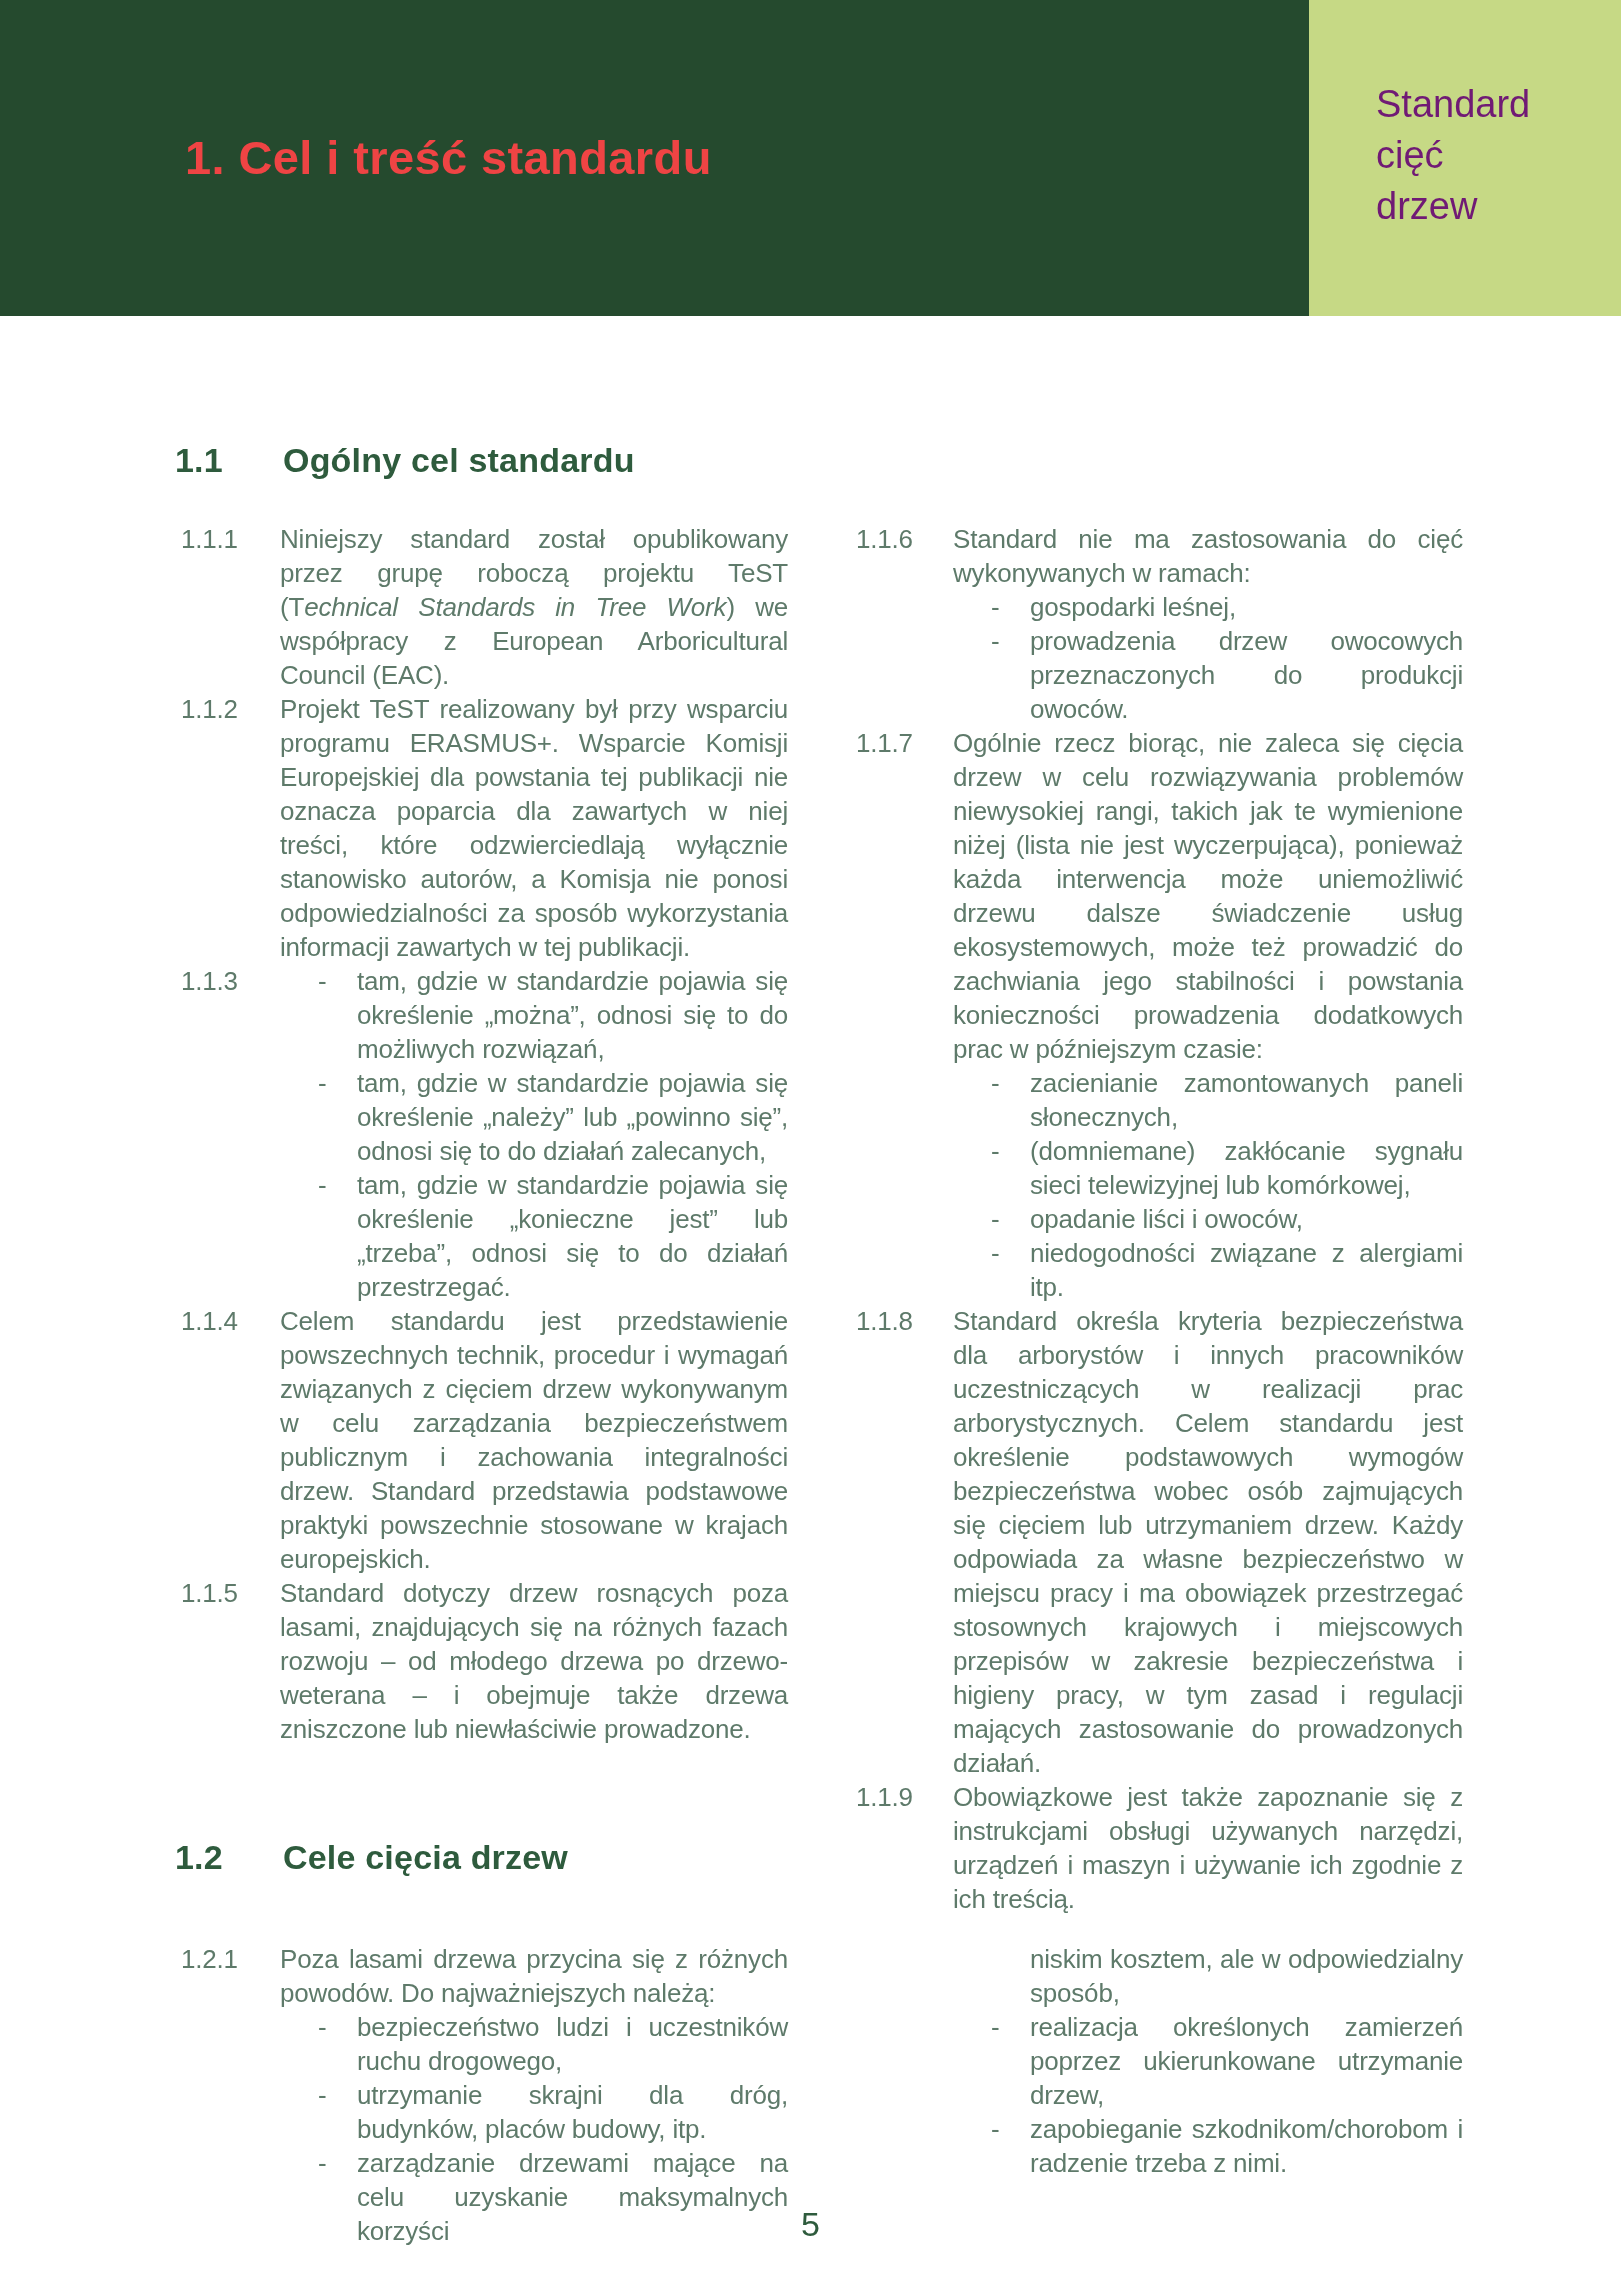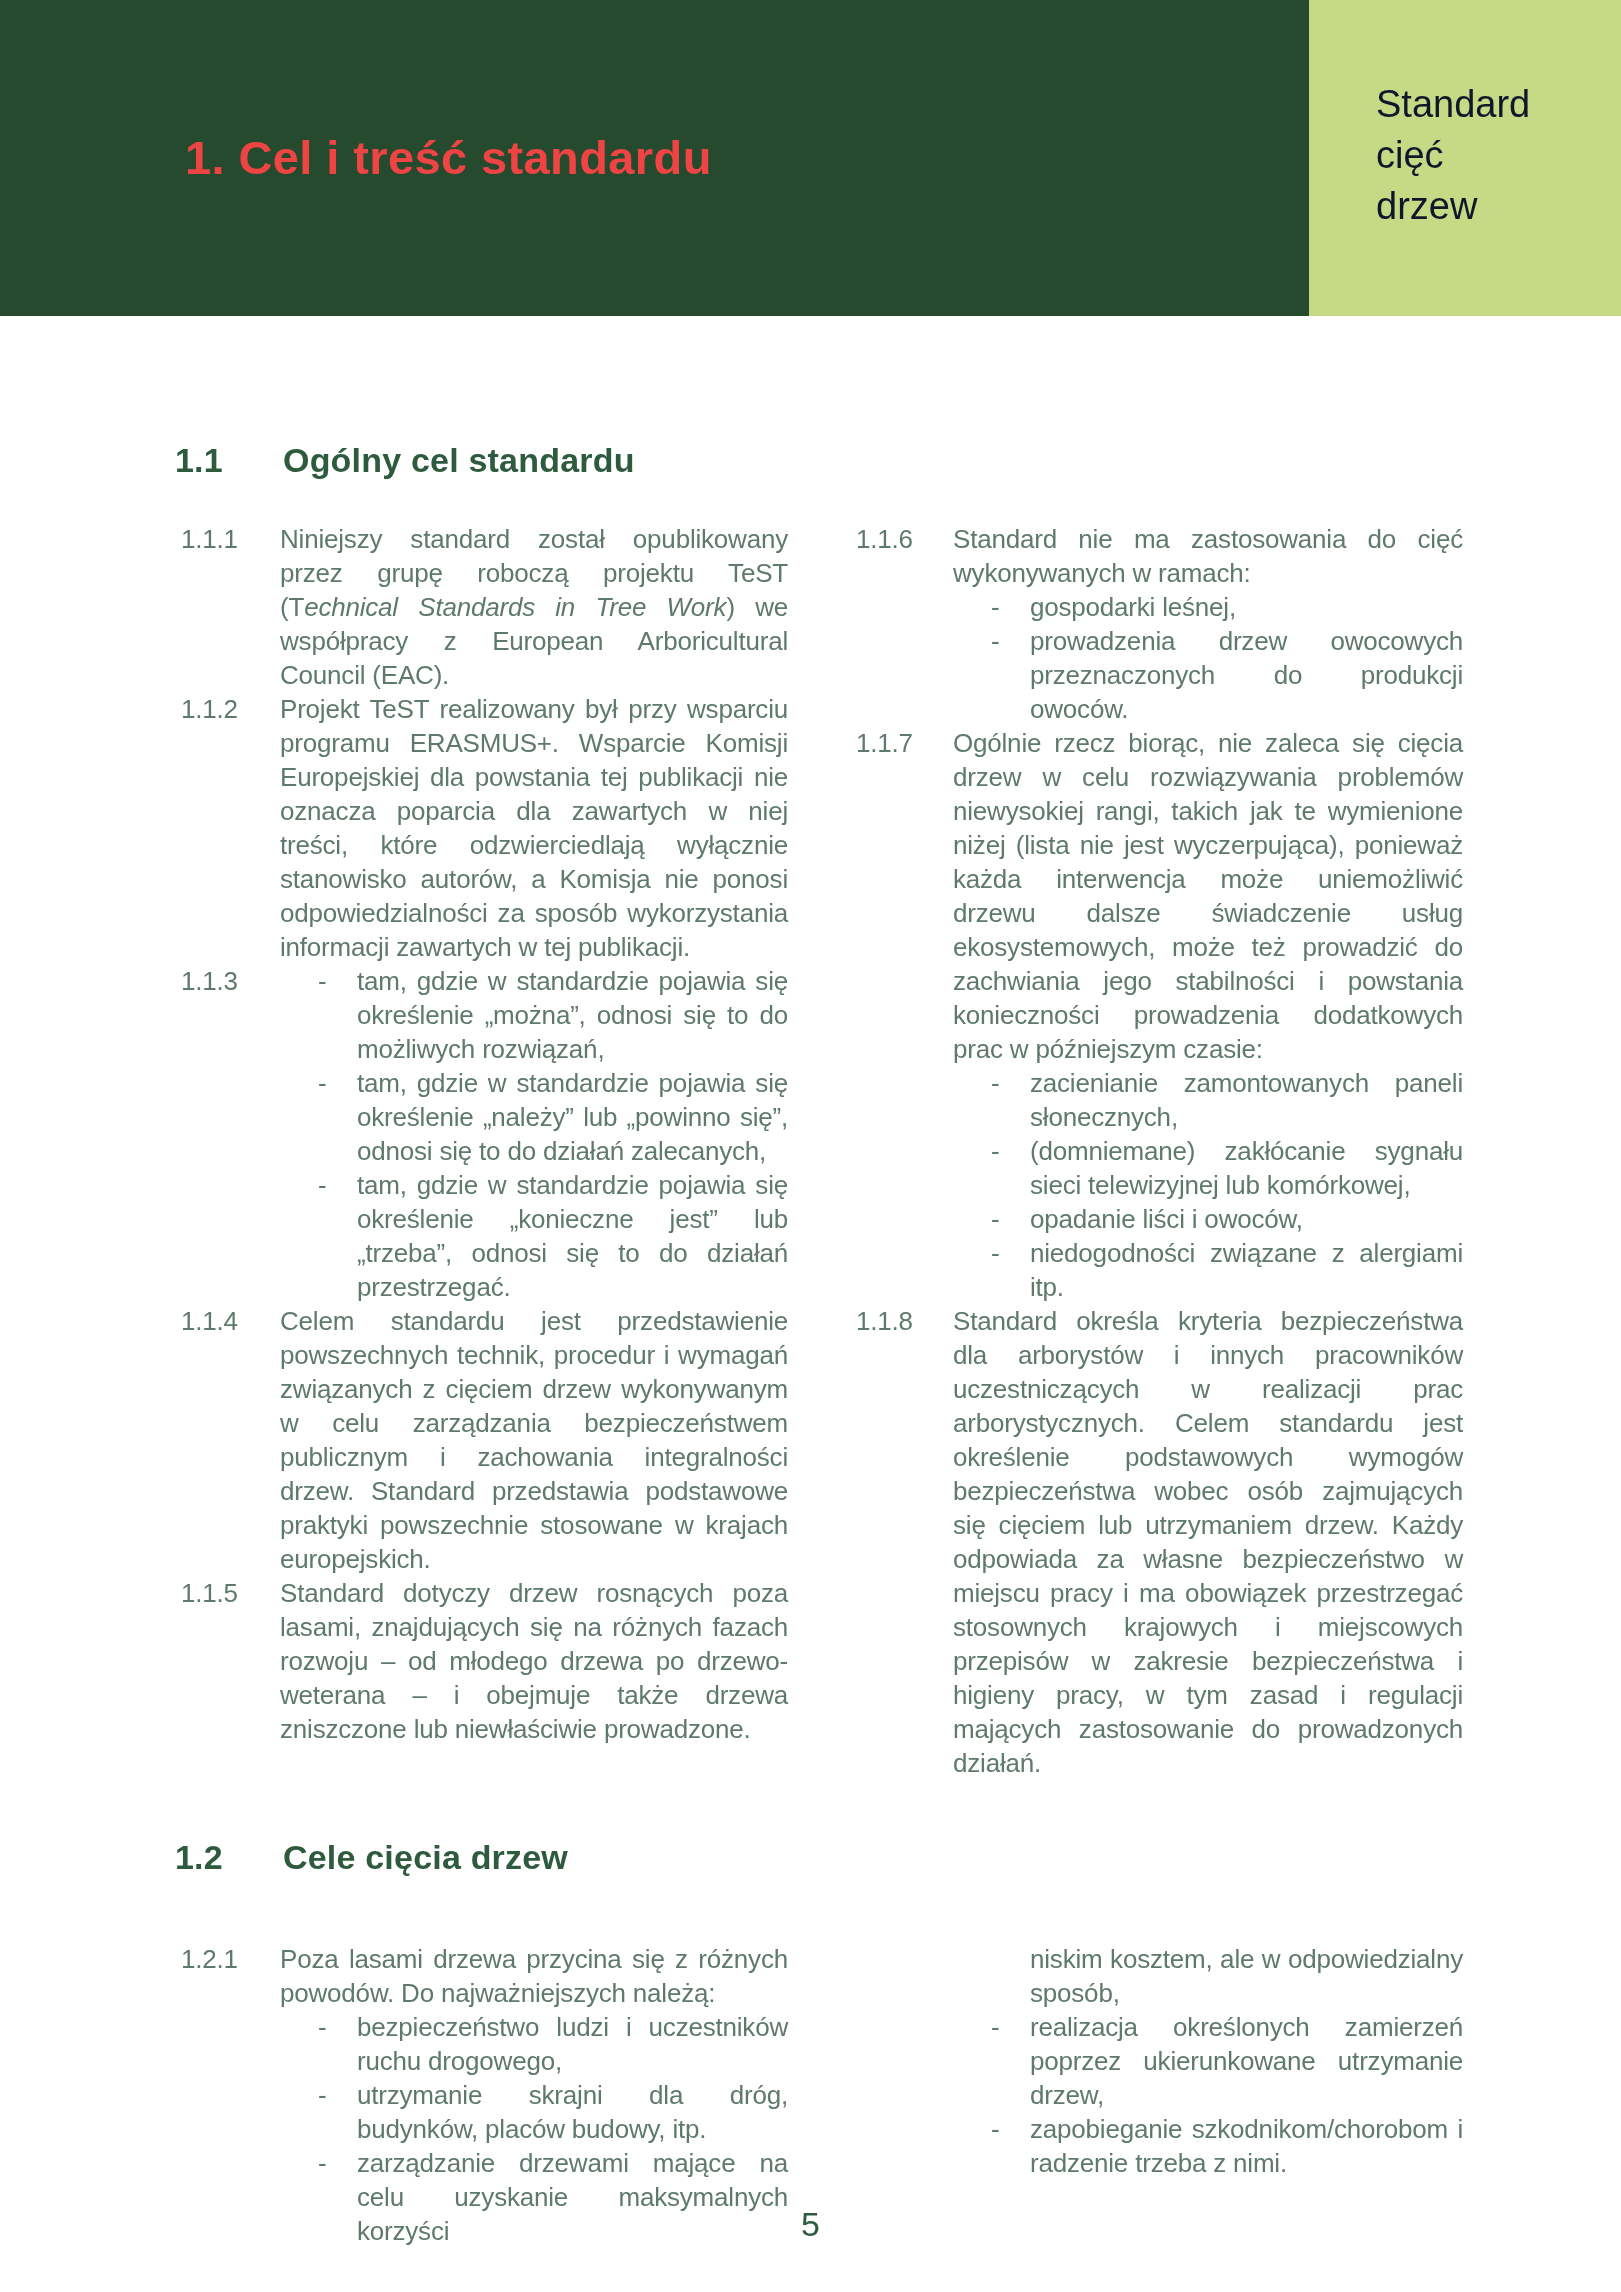--- a/index.html
+++ b/index.html
@@ -9,21 +9,21 @@
   }
   
   .band{position:absolute;left:0;top:0;width:1309px;height:316px;background:#254a2e;}
   .chapter-title{
     position:absolute;left:185px;top:130px;font-size:47px;font-weight:bold;
     color:#ef4444;letter-spacing:0.4px;white-space:nowrap;
   }
   .corner-box{position:absolute;left:1309px;top:0;width:312px;height:316px;background:#c6d985;}
   .corner-text{
     position:absolute;left:67px;top:79px;font-size:38px;line-height:51px;
-    color:#0f172a;font-weight:400;
+    color:#701a75;font-weight:400;
   }
   
   .section-heading{
     position:absolute;left:175px;display:flex;font-size:34px;font-weight:bold;
     color:#2e5b3d;letter-spacing:0.2px;white-space:nowrap;gap:11px;
   }
   .section-heading .shnum{width:97px;flex:none;}
   
   .col{
     position:absolute;width:607px;font-size:26px;line-height:34px;
@@ -147,20 +147,26 @@
               <div class="btext">niedogodności związane z alergiami itp.</div>
             </div>
           </div>
         </div>
         <div class="para">
           <div class="pnum">1.1.8</div>
           <div class="ptext">
             <div><span>Standard określa kryteria bezpieczeństwa dla arborystów i innych pracowników uczestniczących w realizacji prac arborystycznych. Celem standardu jest określenie podstawowych wymogów bezpieczeństwa wobec osób zajmujących się cięciem lub utrzymaniem drzew. Każdy odpowiada za własne bezpieczeństwo w miejscu pracy i ma obowiązek przestrzegać stosownych krajowych i miejscowych przepisów w zakresie bezpieczeństwa i higieny pracy, w tym zasad i regulacji mających zastosowanie do prowadzonych działań.</span></div>
           </div>
         </div>
+        <div class="para">
+          <div class="pnum">1.1.9</div>
+          <div class="ptext">
+            <div><span>Obowiązkowe jest także zapoznanie się z instrukcjami obsługi używanych narzędzi, urządzeń i maszyn i używanie ich zgodnie z ich treścią.</span></div>
+          </div>
+        </div>
       </div>
       <div class="section-heading" style="top: 1838px;">
         <span class="shnum">1.2</span>
         <span class="shtitle">Cele cięcia drzew</span>
       </div>
       <div class="col left" style="top: 1942px;">
         <div class="para">
           <div class="pnum">1.2.1</div>
           <div class="ptext">
             <div><span>Poza lasami drzewa przycina się z różnych powodów. Do najważniejszych należą:</span></div>

